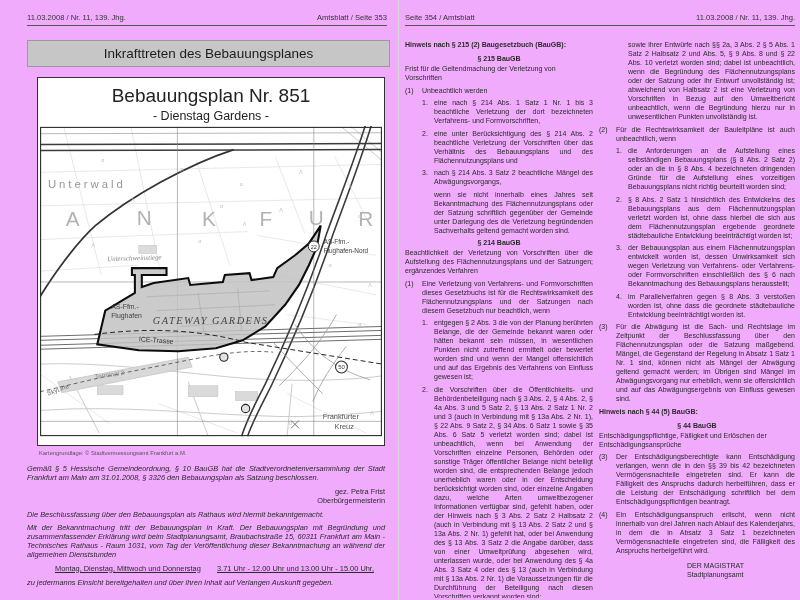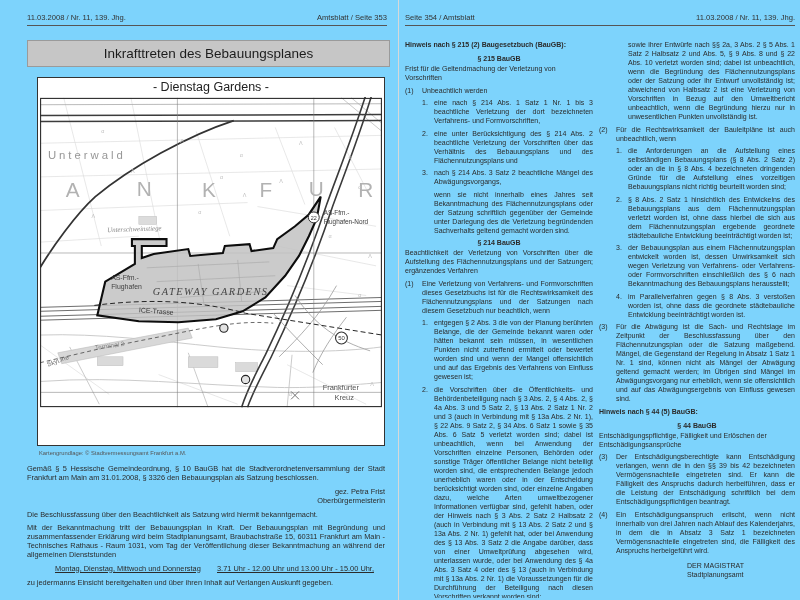--- a/index.html
+++ b/index.html
@@ -1,37 +1,37 @@
 <!DOCTYPE html>
 <html><head>
 <meta charset="utf-8">
 <style>
   html,body{margin:0;padding:0;background:#ffffff;width:800px;height:600px;overflow:hidden;
             font-family:"Liberation Sans",sans-serif;color:#2b2b2b;}
-  .spread{position:relative;width:800px;height:600px;background:#7dd3fc;}
+  .spread{position:relative;width:800px;height:600px;background:#f0abfc;}
   .page-divider{position:absolute;left:398px;top:0;width:1px;height:600px;background:#d8d8d8;}
 
   
   .pg-head{position:absolute;display:flex;justify-content:space-between;
            font-size:7.6px;color:#333;border-bottom:1px solid #555;padding-bottom:3px;}
   .lp .pg-head{left:27px;top:13px;width:360px;}
   .rp .pg-head{left:405px;top:13px;width:390px;}
 
   
   .title-bar{position:absolute;left:27px;top:40px;width:361px;height:25px;background:#c6c6c6;
              border:1px solid #9a9a9a;display:flex;align-items:center;justify-content:center;
              font-size:13.5px;font-weight:normal;color:#1c1c1c;}
   .map-box{position:absolute;left:37px;top:77px;width:348px;height:369px;border:1.3px solid #333;
            background:#fff;box-sizing:border-box;}
   .map-title{margin-top:7px;text-align:center;font-size:19px;color:#222;}
   .map-sub{text-align:center;font-size:12.5px;color:#222;margin-top:2px;}
   .map-svg{display:block;margin:3px auto 0 auto;}
   .map-credit{position:absolute;left:39px;top:450px;font-size:5.8px;color:#555;}
   .body-text{position:absolute;left:27px;top:464px;width:358px;font-size:7.4px;line-height:9px;}
-  .body-text p{margin:0 0 4.5px 0;}
+  .body-text p{margin:0 0 4.5px 0;font-style:italic;}
   .just{text-align:justify;}
   .sig-left{text-align:right;margin:0 0 5px 0;}
   .hours{margin:1px 0 5px 28px;text-decoration:underline;}
   .hrow{display:flex;}
   .hrow .days{width:162px;flex:none;}
 
   
   .col{position:absolute;top:40px;font-size:7px;line-height:9px;height:558px;overflow:hidden;}
   .col1{left:405px;width:188px;}
   .col2{left:599px;width:196px;}
@@ -57,20 +57,21 @@
 
   <div class="lp">
     <div class="pg-head">
       <span>11.03.2008 / Nr. 11, 139. Jhg.</span>
       <span>Amtsblatt / Seite 353</span>
     </div>
 
     <div class="title-bar">Inkrafttreten des Bebauungsplanes</div>
 
     <div class="map-box">
+      <div class="map-title">Bebauungsplan Nr. 851</div>
       <div class="map-sub">- Dienstag Gardens -</div>
 
       <svg class="map-svg" width="342" height="311" viewBox="0 0 346 313">
         <rect x="0" y="0" width="346" height="313" fill="#ffffff"></rect>
 
         <g stroke="#dedede" stroke-width="0.7" fill="none">
           <path d="M0,46 L346,38 M0,80 L346,72 M0,114 L210,106 M0,146 L100,140"></path>
           <path d="M24,0 L62,150 M92,0 L122,148 M158,34 L192,140 M238,30 L268,108 M298,30 L332,96"></path>
           <path d="M220,110 L340,130 M240,150 L340,170 M250,190 L330,200"></path>
           <path d="M0,250 L70,300 M120,280 L200,310 M250,270 L330,310"></path>
@@ -193,21 +194,21 @@
     </div>
 
     <div class="map-credit">Kartengrundlage: © Stadtvermessungsamt Frankfurt a.M.</div>
 
     <div class="body-text">
       <p class="just">Gemäß § 5 Hessische Gemeindeordnung, § 10 BauGB hat die Stadtverordnetenversammlung der Stadt Frankfurt am Main am 31.01.2008, § 3326 den Bebauungsplan als Satzung beschlossen.</p>
       <div class="sig-left">
         <div>gez. Petra Frist</div>
         <div>Oberbürgermeisterin</div>
       </div>
-      <p>Die Beschlussfassung über den Beachtlichkeit als Satzung wird hiermit bekanntgemacht.</p>
+      <p>Die Beschlussfassung über den Bebauungsplan als Rathaus wird hiermit bekanntgemacht.</p>
       <p class="just">Mit der Bekanntmachung tritt der Bebauungsplan in Kraft. Der Bebauungsplan mit Begründung und zusammenfassender Erklärung wird beim Stadtplanungsamt, Braubachstraße 15, 60311 Frankfurt am Main - Technisches Rathaus - Raum 1031, vom Tag der Veröffentlichung dieser Bekanntmachung an während der allgemeinen Dienststunden</p>
       <div class="hours">
         <div class="hrow">
           <span class="days">Montag, Dienstag, Mittwoch und Donnerstag</span>
           <span>3.71 Uhr - 12.00 Uhr und 13.00 Uhr - 15.00 Uhr,</span>
         </div>
       </div>
       <p>zu jedermanns Einsicht bereitgehalten und über ihren Inhalt auf Verlangen Auskunft gegeben.</p>
     </div>
   </div>

